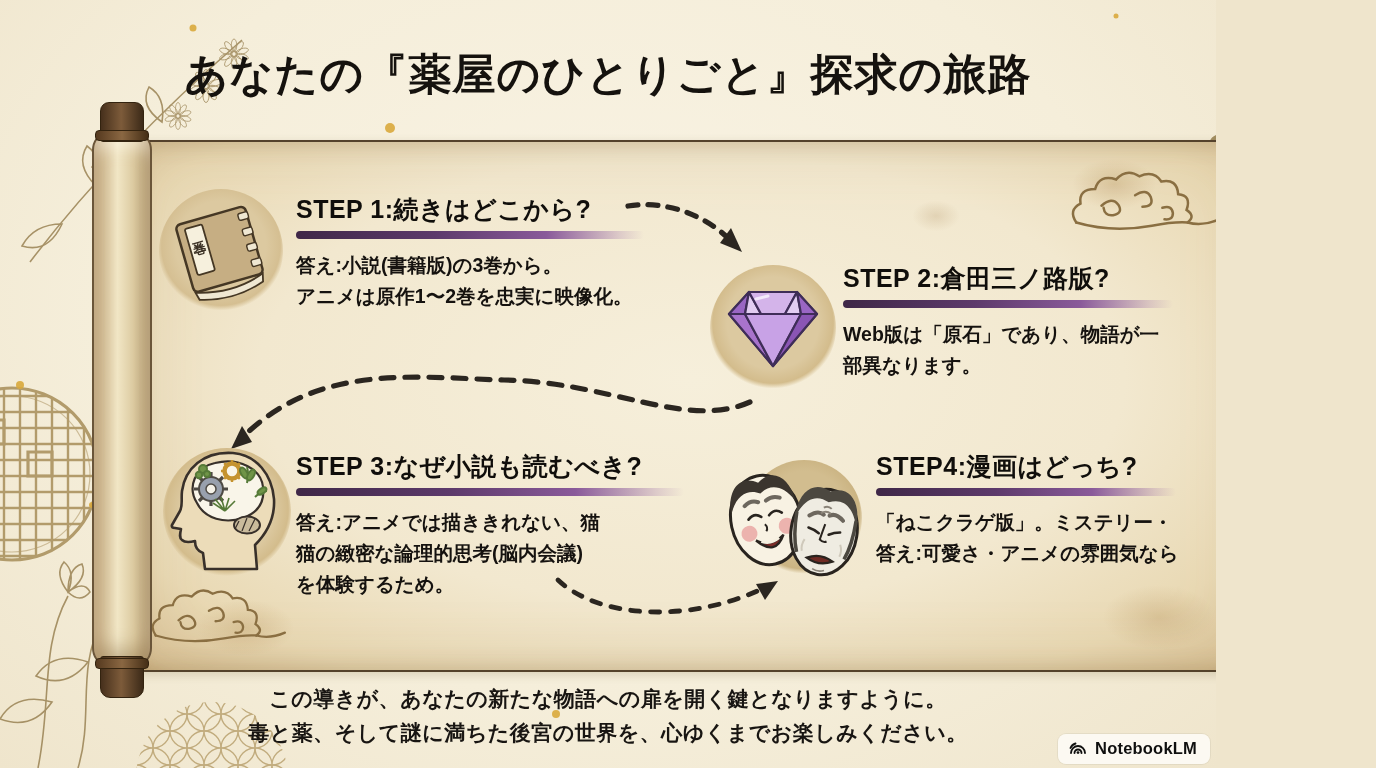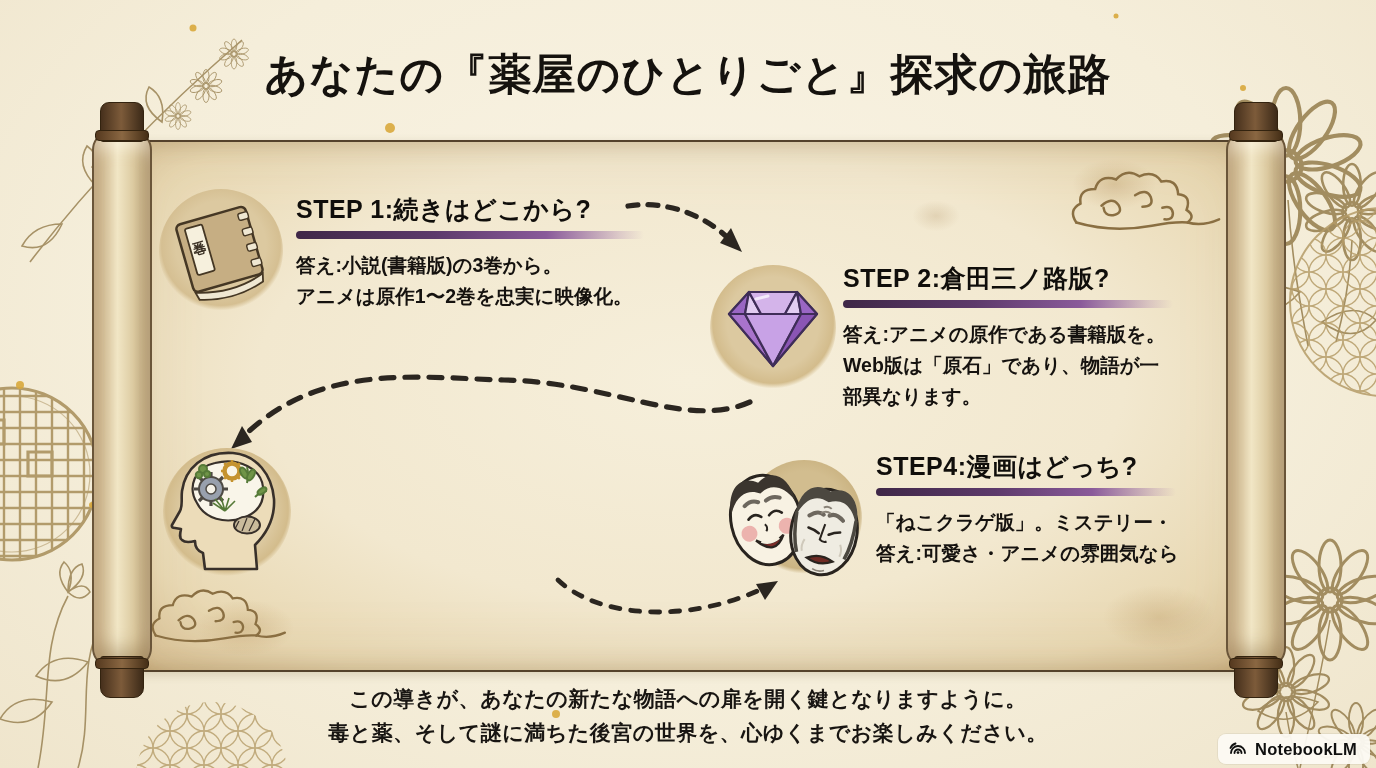--- a/index.html
+++ b/index.html
@@ -1,17 +1,17 @@
 <!DOCTYPE html>
 <html><head>
 <meta charset="utf-8">
 <style>
   html,body{margin:0;padding:0;background:#efe5cc;}
   .stage{
-    position:relative;width:1376px;height:768px;overflow:hidden;
+    position:relative;width:1216px;height:768px;overflow:hidden;
     background:radial-gradient(ellipse at 50% 40%, #f9f3e4 0%, #f5eeda 60%, #efe5cc 100%);
     font-family:"Liberation Sans","DejaVu Sans",sans-serif;color:#15120f;
   }
   .layer{position:absolute;left:0;top:0;}
   
   .title{
     position:absolute;left:0;right:0;top:46px;text-align:center;z-index:5;
     font-family:"DejaVu Serif","Liberation Serif",serif;
     font-size:43px;font-weight:bold;letter-spacing:1px;color:#15120e;
   }
@@ -69,21 +69,21 @@
   #icon-brain{left:154px;top:438px;}
   #icon-masks{left:706px;top:434px;}
   
   .footer{
     position:absolute;left:0;right:0;top:682px;z-index:4;text-align:center;
     font-size:21px;font-weight:700;line-height:1.62;color:#181512;letter-spacing:.5px;
   }
   .footer span{display:block;}
   
   .badge{
-    position:absolute;right:6px;bottom:4px;z-index:6;display:flex;align-items:center;gap:7px;
+    position:absolute;right:6px;bottom:4px;z-index:6;display:flex;align-items:flex-start;gap:7px;
     background:rgba(252,250,243,.95);border-radius:8px;padding:5px 13px 5px 10px;
     box-shadow:0 0 0 1px rgba(0,0,0,.05);
   }
   .badge-label{font-size:16.5px;font-weight:600;color:#0f0f0f;letter-spacing:.2px;}
   svg text{font-family:"Liberation Sans","DejaVu Sans",sans-serif;}
 </style>
 </head>
 <body>
 
 <div class="stage">
@@ -291,21 +291,20 @@
         <path d="M41 52 L97 52 L69 104 Z" fill="#c8a2e6"></path>
         <path d="M97 52 L113 52 L69 104 Z" fill="#8a55b4"></path>
         <path d="M52 37 l12 -3" stroke="#f3e9fb" stroke-width="3" stroke-linecap="round"></path>
       </g>
     </svg>
   </div>
   <div class="step-text" id="step2-text">
     <div class="step-heading">STEP 2:倉田三ノ路版?</div>
     <div class="brush"></div>
     <div class="step-answer">
-      <span>答え:アニメの原作である書籍版を。</span>
       <span>Web版は「原石」であり、物語が一</span>
       <span>部異なります。</span>
     </div>
   </div>
 
   <div class="icon-box" id="icon-brain">
     <svg width="146" height="146" viewBox="0 0 146 146">
       <defs>
           <radialGradient id="tanBg3" cx="50%" cy="48%" r="52%">
         <stop offset="70%" stop-color="#dcc9a0"></stop>
@@ -339,20 +338,29 @@
           <circle cx="45" cy="37" r="3.2"></circle>
           <circle cx="53" cy="36" r="3"></circle>
         <path d="M101 59 q6 -6 12 -6" fill="none"></path>
         <ellipse cx="108" cy="53" rx="2.6" ry="5" transform="rotate(55 108 53)"></ellipse>
       </g>
       <g stroke="#567a38" stroke-width="1.6" fill="none">
         <path d="M71 73 l-12 -8 M71 73 l-10 -12 M71 73 l-4 -14 M71 73 l4 -13 M71 73 l10 -10"></path>
       </g>
     </svg>
   </div>
+  <div class="step-text" id="step3-text">
+    <div class="step-heading">STEP 3:なぜ小説も読むべき?</div>
+    <div class="brush"></div>
+    <div class="step-answer">
+      <span>答え:アニメでは描ききれない、猫</span>
+      <span>猫の緻密な論理的思考(脳内会議)</span>
+      <span>を体験するため。</span>
+    </div>
+  </div>
 
   <div class="icon-box" id="icon-masks">
     <svg width="172" height="172" viewBox="0 0 172 172">
       <defs>
           <radialGradient id="tanBg4" cx="50%" cy="46%" r="52%">
         <stop offset="70%" stop-color="#d2bd8f"></stop>
             <stop offset="92%" stop-color="#cbb483"></stop>
             <stop offset="100%" stop-color="#cbb483" stop-opacity="0"></stop>
       </radialGradient>
         </defs>

